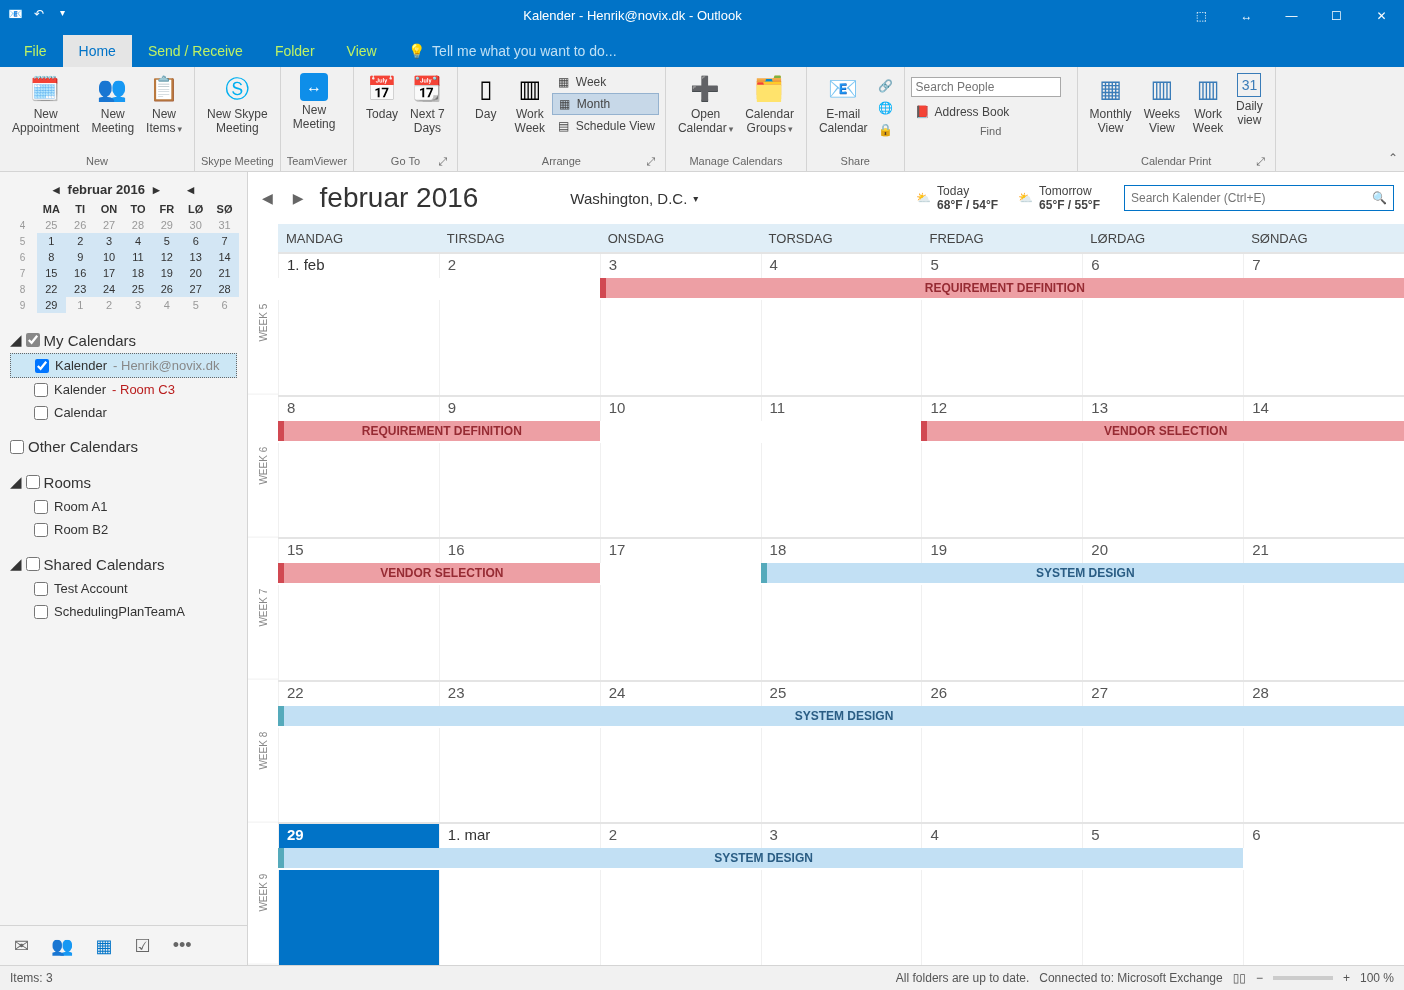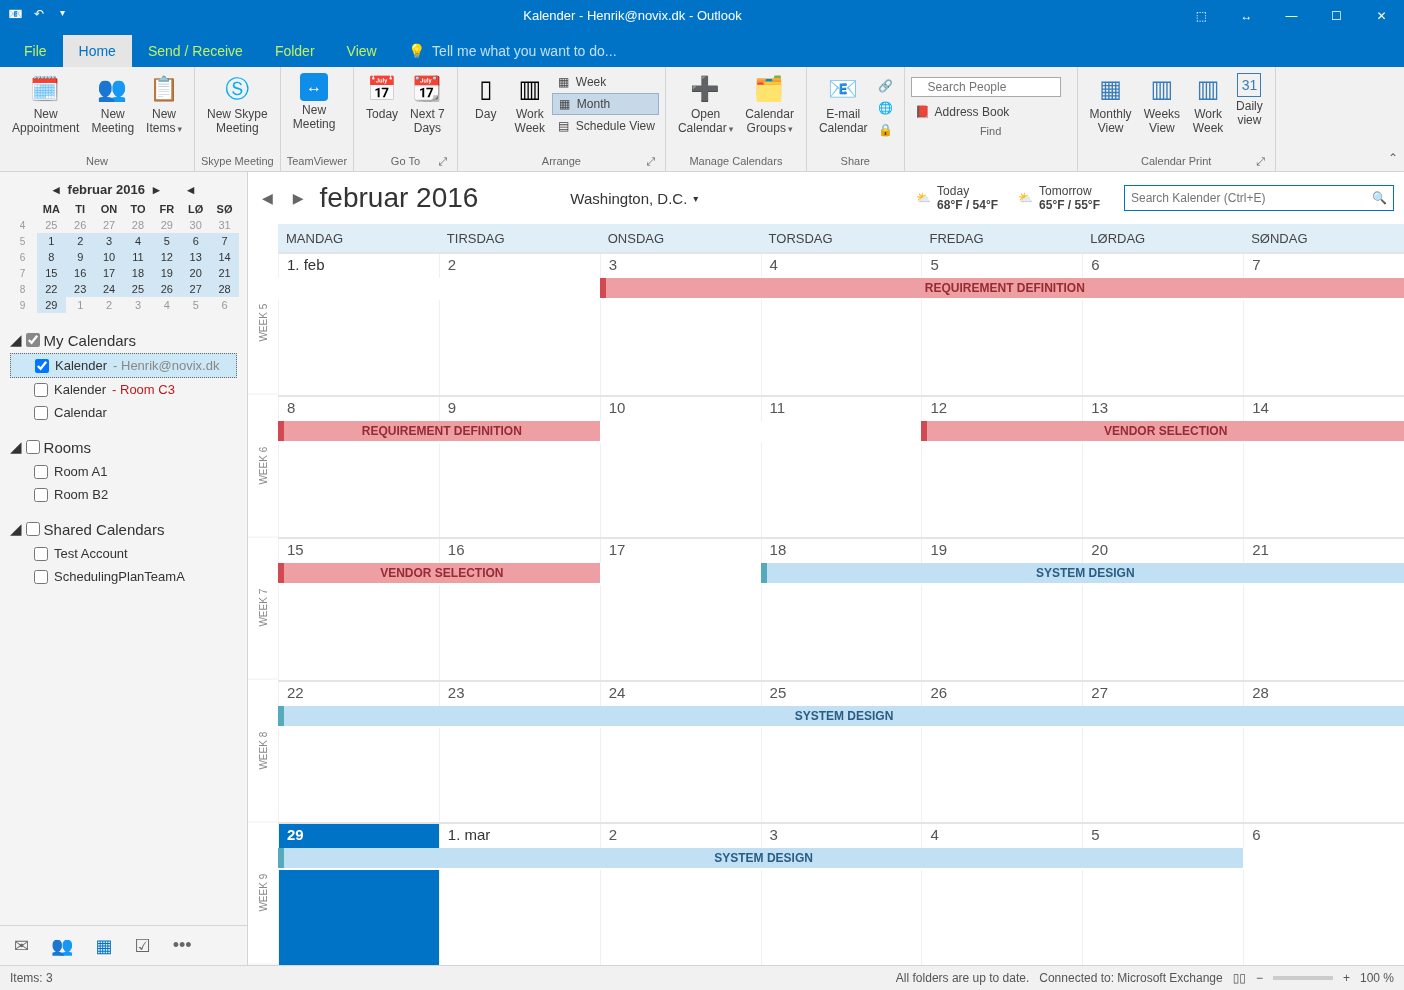--- a/index.html
+++ b/index.html
@@ -27,21 +27,21 @@
 .ribbon-group .label { text-align: center; font-size: 11px; color: #666; padding: 2px 0; height: 18px; position: relative; }
 .ribbon-group .label .launcher { position: absolute; right: 2px; top: 2px; width: 12px; height: 12px; }
 .rbtn { display: flex; flex-direction: column; align-items: center; padding: 2px 6px; cursor: pointer; text-align: center; }
 .rbtn .ricon { width: 32px; height: 32px; margin-bottom: 2px; display: flex; align-items: center; justify-content: center; font-size: 24px; }
 .rbtn .rlabel { font-size: 12px; line-height: 1.2; color: #444; }
 .rbtn-small { display: flex; align-items: center; padding: 2px 4px; cursor: pointer; gap: 4px; font-size: 12px; color: #444; height: 22px; }
 .rbtn-small .sicon { width: 16px; height: 16px; display: inline-flex; align-items: center; justify-content: center; }
 .rbtn-small.active { background: #c7d8e8; border: 1px solid #95b2cf; }
 .arrange-stack { display: flex; flex-direction: column; }
 .find-stack { display: flex; flex-direction: column; width: 160px; }
-.find-stack input { width: 150px; height: 20px; border: 1px solid #a9a9a9; padding: 0 16px; font-size: 12px; }
+.find-stack input { width: 150px; height: 20px; border: 1px solid #a9a9a9; padding: 0 4px; font-size: 12px; }
 
 
 .body-area { display: flex; height: 793px; }
 
 
 .left-panel { width: 248px; background: #f4f4f4; border-right: 1px solid #d4d4d4; display: flex; flex-direction: column; }
 .mini-cal { padding: 6px 8px; text-align: center; }
 .mini-cal .hdr { display: flex; align-items: center; justify-content: center; gap: 8px; font-size: 13px; font-weight: 600; color: #333; padding: 4px 0; }
 .mini-cal table { width: 100%; border-collapse: collapse; font-size: 11px; }
 .mini-cal th { color: #333; padding: 2px; font-weight: 600; width: 22px; }
@@ -395,20 +395,26 @@
               <span style="color:#b91c1c"> - Room C3</span>
             </div>
             <div class="item ">
               <input type="checkbox" style=""> 
               <span>Calendar</span>
               <span style="color:#888"></span>
             </div>
           </div>
       </div>
       <div class="grp">
+        <div class="grp-hdr">
+            <input type="checkbox" style=""> 
+            <span>Other Calendars</span>
+          </div>
+      </div>
+      <div class="grp">
         <div class="grp-hdr">◢ <input type="checkbox" style=""> <span>Rooms</span></div>
         <div id="tree-rooms">
             <div class="item ">
               <input type="checkbox" style=""> 
               <span>Room A1</span>
               <span style="color:#888"></span>
             </div>
             <div class="item ">
               <input type="checkbox" style=""> 
               <span>Room B2</span>

